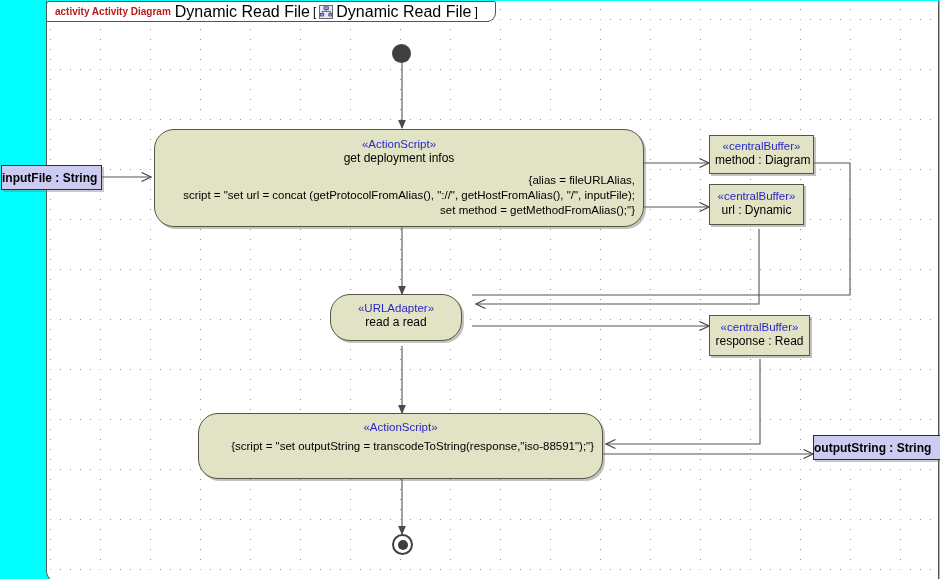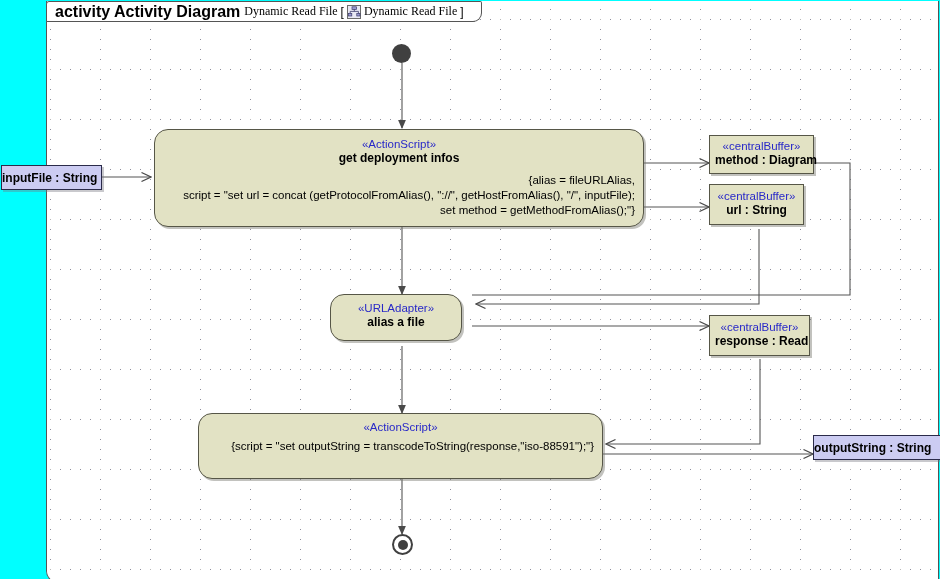--- a/index.html
+++ b/index.html
@@ -75,30 +75,29 @@
     width: 9px;
     height: 21px;
     background: #ffffff;
     border: 1px solid #555555;
     border-left: none;
     border-bottom-right-radius: 9px;
     border-top-right-radius: 2px;
     box-sizing: border-box;
   }
   .tab-kind {
+    font-size: 10px;
+    font-weight: bold;
+    color: #b91c1c;
+    margin-right: 4px;
+  }
+  .tab-name {
     font-size: 16px;
-    font-weight: bold;
-    color: #000000;
-    margin-right: 4px;
-  }
-  .tab-name {
-    font-size: 12px;
     color: #000000;
     margin-right: 3px;
-    font-family: Liberation Serif, serif;
   }
   .tab-bracket {
     font-size: 12px;
     color: #000000;
   }
   .tab-icon {
     display: inline-block;
     width: 14px;
     height: 14px;
     margin: 0 3px;
@@ -107,32 +106,32 @@
 
   
   .node {
     position: absolute;
     box-sizing: border-box;
     background: #e2e2c4;
     border: 1px solid #565647;
     box-shadow: 2px 2px 0 rgba(120,120,110,0.45);
     z-index: 3;
   }
-  .node.rounded { border-radius: 14px; }
+  .node.rounded { border-radius: 20px; }
   .stereo {
     color: #2828c8;
     font-size: 11.5px;
     text-align: center;
     line-height: 14px;
     white-space: nowrap;
   }
   .nodename {
     color: #000000;
     font-size: 12px;
-    font-weight: bold;
+    font-weight: normal;
     text-align: center;
     line-height: 15px;
     white-space: nowrap;
   }
   .body-text {
     color: #000000;
     font-size: 11.5px;
     line-height: 15px;
     text-align: right;
     white-space: nowrap;
@@ -258,26 +257,26 @@
       <span>inputFile : String</span>
     </div>
 
     <div class="node" style="left:662px; top:134px; width:105px; height:39px; padding:3px 5px 0 5px;">
       <div class="stereo">«centralBuffer»</div>
       <div class="nodename">method : Diagram</div>
     </div>
 
     <div class="node" style="left:662px; top:183px; width:95px; height:41px; padding:4px 5px 0 5px;">
       <div class="stereo">«centralBuffer»</div>
-      <div class="nodename">url : String</div>
+      <div class="nodename">url : Dynamic</div>
     </div>
 
     <div class="node rounded" style="left:283px; top:293px; width:132px; height:47px; padding:6px 6px 0 6px;">
       <div class="stereo">«URLAdapter»</div>
-      <div class="nodename">alias a file</div>
+      <div class="nodename">read a read</div>
     </div>
 
     <div class="node" style="left:662px; top:314px; width:101px; height:41px; padding:4px 5px 0 5px;">
       <div class="stereo">«centralBuffer»</div>
       <div class="nodename">response : Read</div>
     </div>
 
     <div class="node rounded" style="left:151px; top:412px; width:405px; height:66px; padding:6px 8px 0 8px;">
       <div class="stereo">«ActionScript»</div>
       <div style="margin-top:5px;">

